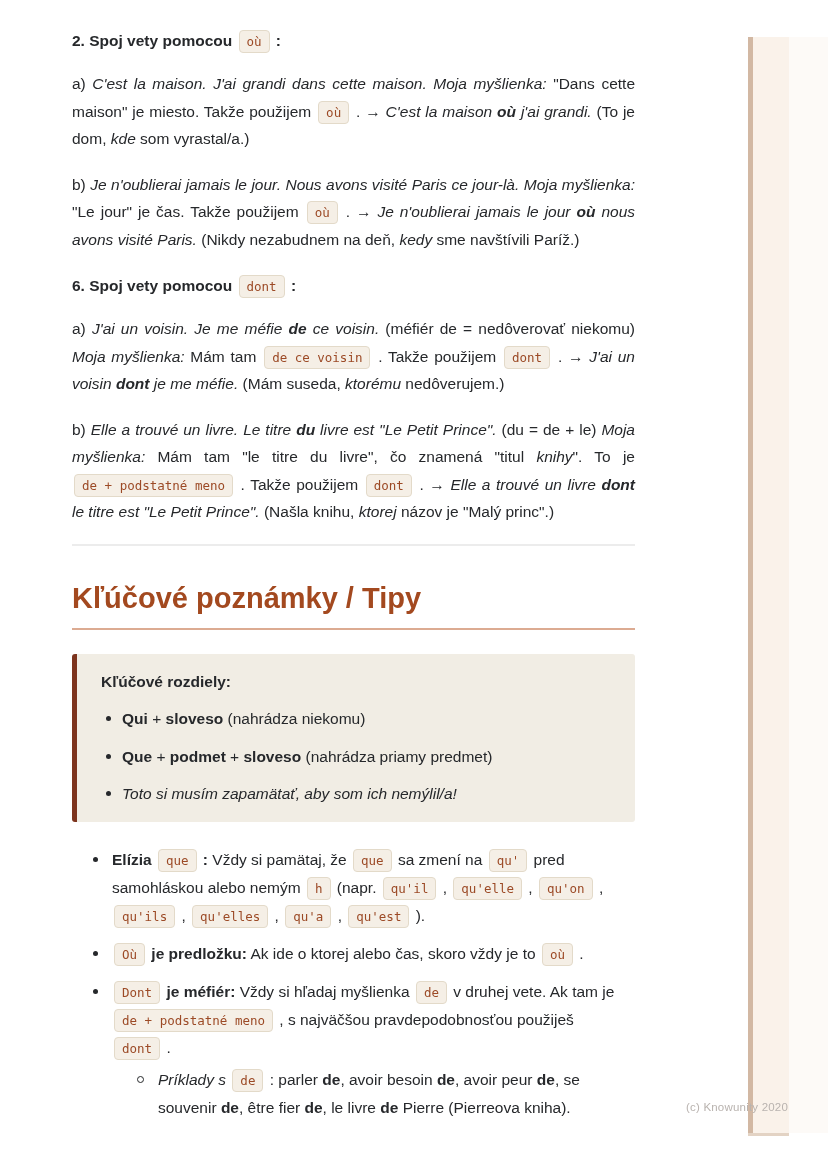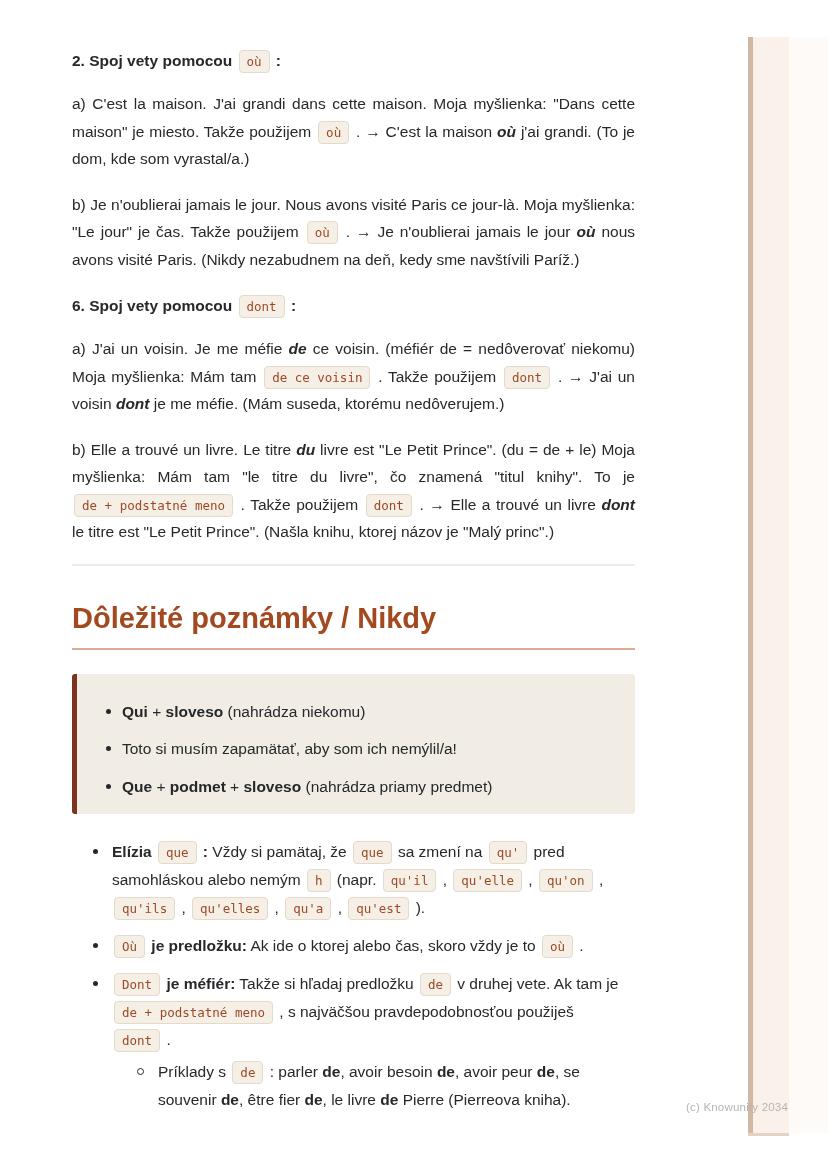--- a/index.html
+++ b/index.html
@@ -8,26 +8,26 @@
     --badge-bg:#f5efe6; --badge-border:#e3dac9; --badge-text:#9c4a26;
     --body-text:#26282b; --rule-color:#ececec; --watermark-text:#b9b3af;
     --page-edge-line:#d2b8a3; --page-edge-fill:#faf2ea; --page-edge-outer:#fdfaf7;
     --page-edge-bottom:#e3d3c4;
   }
   html,body{margin:0;padding:0;}
   body{
     width:828px;height:1171px;position:relative;overflow:hidden;background:#ffffff;
     font-family:"Liberation Sans",sans-serif;color:var(--body-text);
   }
-  .content{position:absolute;left:72px;top:46px;width:563px;z-index:2;}
+  .content{position:absolute;left:72px;top:26px;width:563px;z-index:2;}
   .p{margin:0 0 18px;font-size:15.5px;line-height:27.5px;}
   .just{text-align:justify;}
   .bold-head{margin:0 0 14px;font-weight:700;line-height:30px;}
   .bb{font-weight:700;}
-  .ii{}
+  .ii{font-style:italic;}
   .bbii{font-weight:700;font-style:italic;}
   code.badge{
     display:inline-block;font-family:"DejaVu Sans Mono",monospace;
     font-size:12.5px;line-height:17px;color:var(--badge-text);
     background:var(--badge-bg);border:1px solid var(--badge-border);
     border-radius:4px;padding:2px 7px;margin:0 2px;white-space:nowrap;
     vertical-align:baseline;font-style:normal;font-weight:400;
   }
   .rule{border:none;border-top:2px solid var(--rule-color);margin:14px 0 0;}
   .h1{
@@ -76,41 +76,42 @@
   <p class="p bold-head"><span class="bb">2. Spoj vety pomocou </span><code class="badge">où</code><span class="bb"> :</span></p>
   <p class="p just"><span>a) </span><span class="ii">C'est la maison. J'ai grandi dans cette maison. Moja myšlienka:</span><span> "Dans cette maison" je miesto. Takže použijem </span><code class="badge">où</code><span> . → </span><span class="ii">C'est la maison </span><span class="bbii">où</span><span class="ii"> j'ai grandi.</span><span> (To je dom, </span><span class="ii">kde</span><span> som vyrastal/a.)</span></p>
   <p class="p just"><span>b) </span><span class="ii">Je n'oublierai jamais le jour. Nous avons visité Paris ce jour-là. Moja myšlienka:</span><span> "Le jour" je čas. Takže použijem </span><code class="badge">où</code><span> . → </span><span class="ii">Je n'oublierai jamais le jour </span><span class="bbii">où</span><span class="ii"> nous avons visité Paris.</span><span> (Nikdy nezabudnem na deň, </span><span class="ii">kedy</span><span> sme navštívili Paríž.)</span></p>
 
   <p class="p bold-head"><span class="bb">6. Spoj vety pomocou </span><code class="badge">dont</code><span class="bb"> :</span></p>
   <p class="p just"><span>a) </span><span class="ii">J'ai un voisin. Je me méfie </span><span class="bbii">de</span><span class="ii"> ce voisin.</span><span> (méfiér de = nedôverovať niekomu) </span><span class="ii">Moja myšlienka:</span><span> Mám tam </span><code class="badge">de ce voisin</code><span> . Takže použijem </span><code class="badge">dont</code><span> . → </span><span class="ii">J'ai un voisin </span><span class="bbii">dont</span><span class="ii"> je me méfie.</span><span> (Mám suseda, </span><span class="ii">ktorému</span><span> nedôverujem.)</span></p>
   <p class="p just"><span>b) </span><span class="ii">Elle a trouvé un livre. Le titre </span><span class="bbii">du</span><span class="ii"> livre est "Le Petit Prince".</span><span> (du = de + le) </span><span class="ii">Moja myšlienka:</span><span> Mám tam "le titre du livre", čo znamená "titul </span><span class="ii">knihy</span><span>". To je </span><code class="badge">de + podstatné meno</code><span> . Takže použijem </span><code class="badge">dont</code><span> . → </span><span class="ii">Elle a trouvé un livre </span><span class="bbii">dont</span><span class="ii"> le titre est "Le Petit Prince".</span><span> (Našla knihu, </span><span class="ii">ktorej</span><span> názov je "Malý princ".)</span></p>
 
   <hr class="rule">
 
-  <h1 class="h1">Dôležité poznámky / Nikdy</h1>
+  <h1 class="h1">Kľúčové poznámky / Tipy</h1>
 
   <aside class="callout">
+    <p class="callout-title"><span class="bb">Kľúčové rozdiely:</span></p>
     <ul class="callout-list">
       <li><span class="bb">Qui</span><span> + </span><span class="bb">sloveso</span><span> (nahrádza niekomu)</span></li>
+      <li><span class="bb">Que</span><span> + </span><span class="bb">podmet</span><span> + </span><span class="bb">sloveso</span><span> (nahrádza priamy predmet)</span></li>
       <li><span class="ii">Toto si musím zapamätať, aby som ich nemýlil/a!</span></li>
-      <li><span class="bb">Que</span><span> + </span><span class="bb">podmet</span><span> + </span><span class="bb">sloveso</span><span> (nahrádza priamy predmet)</span></li>
     </ul>
   </aside>
 
   <ul class="tips">
     <li><span class="bb">Elízia </span><code class="badge">que</code><span class="bb"> :</span><span> Vždy si pamätaj, že </span><code class="badge">que</code><span> sa zmení na </span><code class="badge">qu'</code><span> pred samohláskou alebo nemým </span><code class="badge">h</code><span> (napr. </span><code class="badge">qu'il</code><span> , </span><code class="badge">qu'elle</code><span> , </span><code class="badge">qu'on</code><span> , </span><code class="badge">qu'ils</code><span> , </span><code class="badge">qu'elles</code><span> , </span><code class="badge">qu'a</code><span> , </span><code class="badge">qu'est</code><span> ).</span></li>
     <li><code class="badge">Où</code><span class="bb"> je predložku:</span><span> Ak ide o ktorej alebo čas, skoro vždy je to </span><code class="badge">où</code><span> .</span></li>
     <li>
-      <span class="tip-line"><code class="badge">Dont</code><span class="bb"> je méfiér:</span><span> Takže si hľadaj predložku </span><code class="badge">de</code><span> v druhej vete. Ak tam je </span><code class="badge">de + podstatné meno</code><span> , s najväčšou pravdepodobnosťou použiješ </span><code class="badge">dont</code><span> .</span></span>
+      <span class="tip-line"><code class="badge">Dont</code><span class="bb"> je méfiér:</span><span> Vždy si hľadaj myšlienka </span><code class="badge">de</code><span> v druhej vete. Ak tam je </span><code class="badge">de + podstatné meno</code><span> , s najväčšou pravdepodobnosťou použiješ </span><code class="badge">dont</code><span> .</span></span>
       <ul class="subtips">
         <li><span class="ii">Príklady s </span><code class="badge">de</code><span> : parler </span><span class="bb">de</span><span>, avoir besoin </span><span class="bb">de</span><span>, avoir peur </span><span class="bb">de</span><span>, se souvenir </span><span class="bb">de</span><span>, être fier </span><span class="bb">de</span><span>, le livre </span><span class="bb">de</span><span> Pierre (Pierreova kniha).</span></li>
       </ul>
     </li>
   </ul>
 
 </div>
 
 <div class="edge-line"></div>
 <div class="edge-inner"></div>
 <div class="edge-outer"></div>
 <div class="edge-bottom"></div>
 
-<div class="watermark">(c) Knowunity 2034</div>
+<div class="watermark">(c) Knowunity 2020</div>
 
 </body></html>

